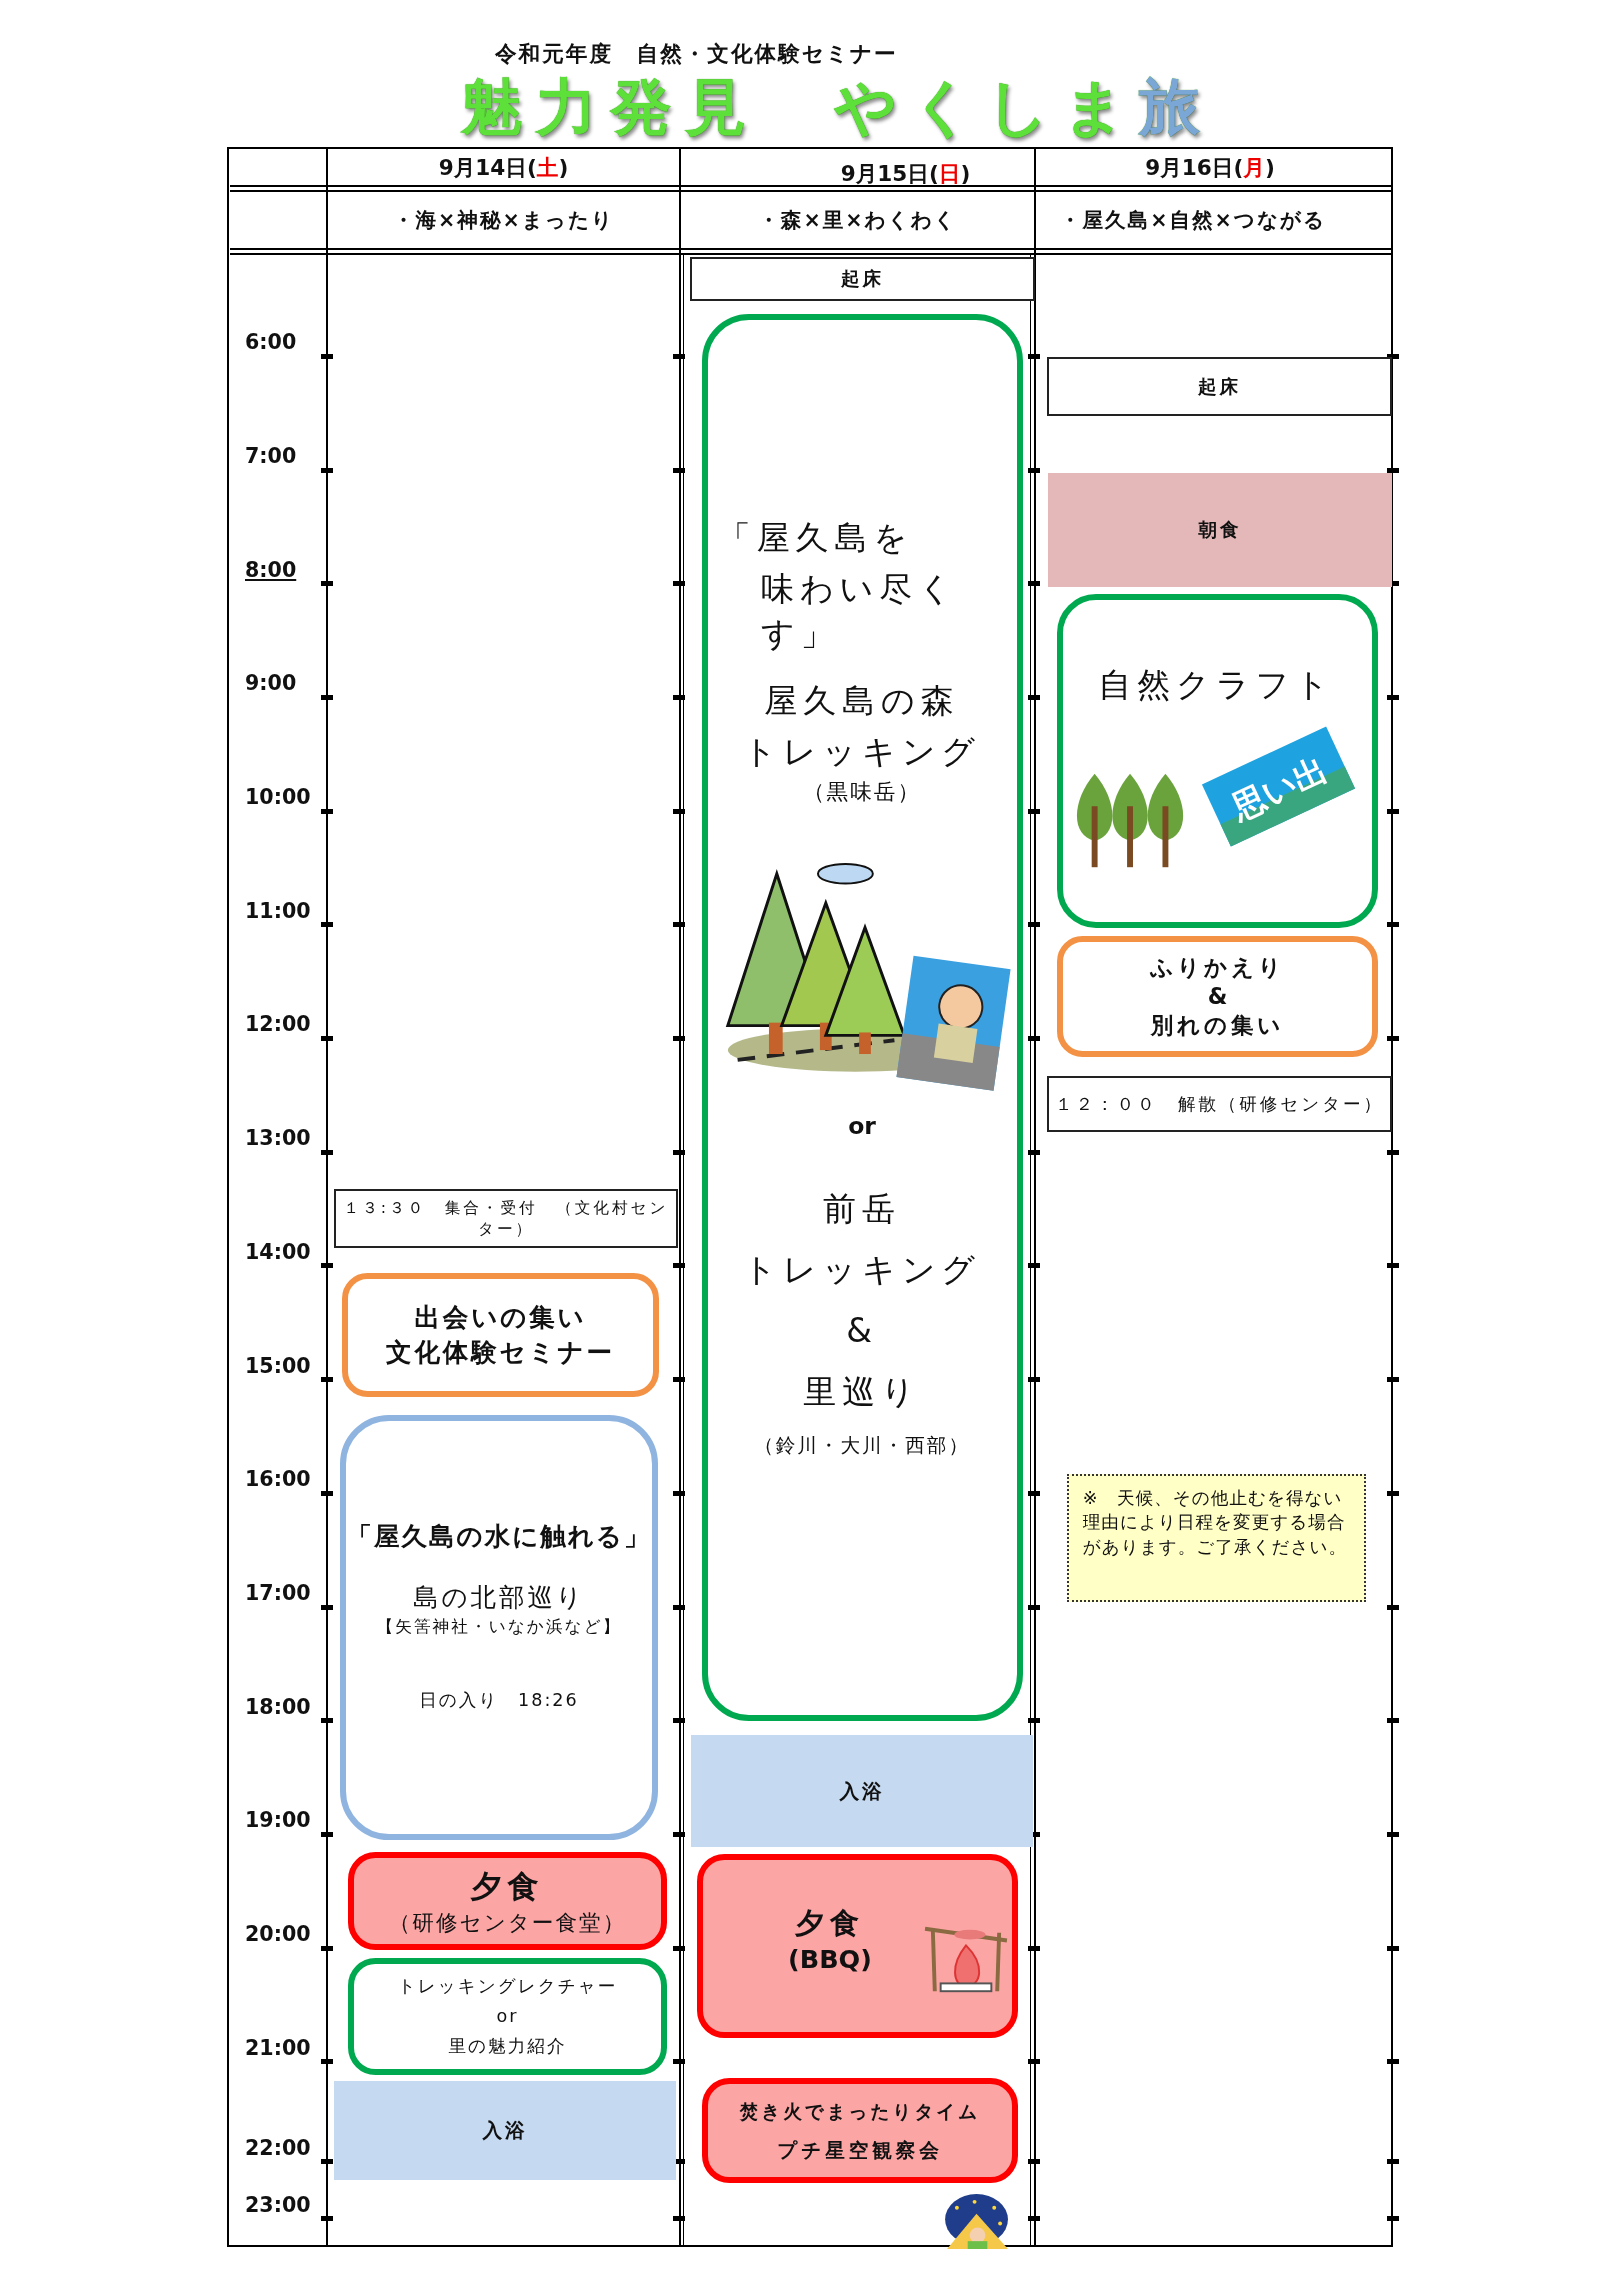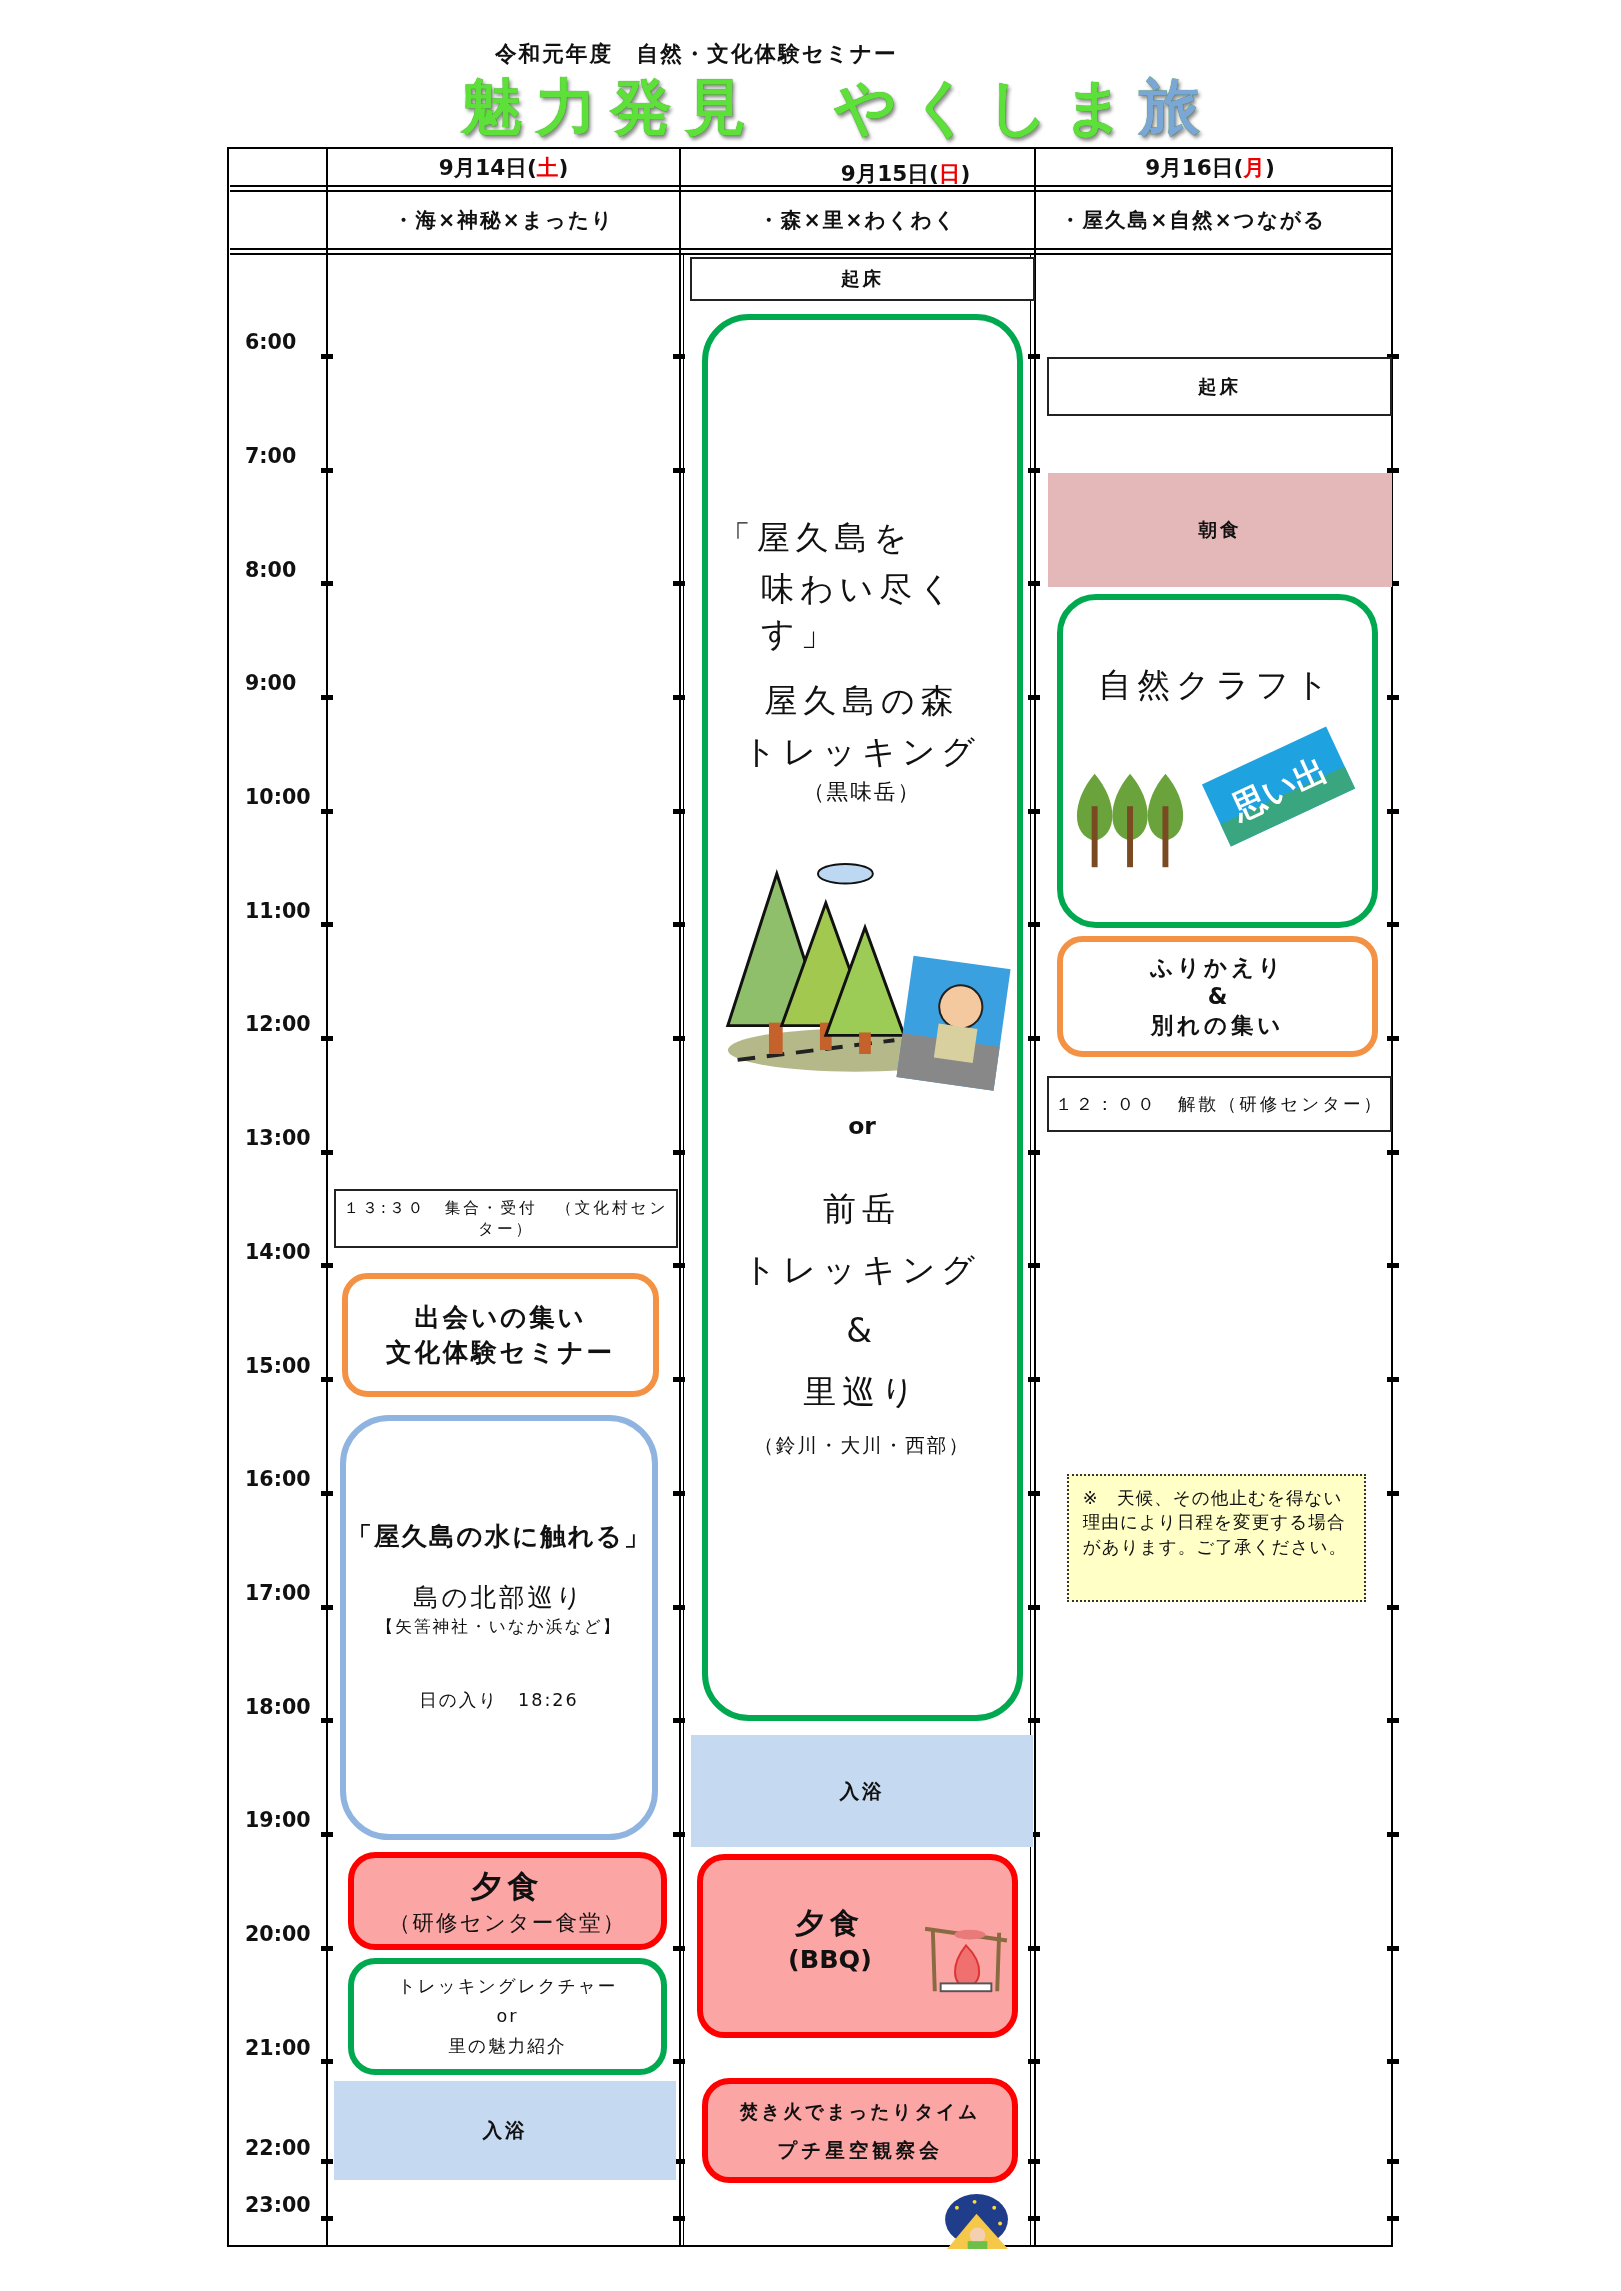--- a/index.html
+++ b/index.html
@@ -72,21 +72,21 @@
     <div class="abs time" style="top: 330px;">6:00</div>
     <div class="abs tick" style="left: 321px; top: 354px;"></div>
     <div class="abs tick" style="left: 673px; top: 354px;"></div>
     <div class="abs tick" style="left: 1028px; top: 354px;"></div>
     <div class="abs tick" style="left: 1387px; top: 354px;"></div>
     <div class="abs time" style="top: 444px;">7:00</div>
     <div class="abs tick" style="left: 321px; top: 468px;"></div>
     <div class="abs tick" style="left: 673px; top: 468px;"></div>
     <div class="abs tick" style="left: 1028px; top: 468px;"></div>
     <div class="abs tick" style="left: 1387px; top: 468px;"></div>
-    <div class="abs time" style="top: 558px;">8:00</div>
+    <div class="abs time" style="top: 558px; text-decoration: underline;">8:00</div>
     <div class="abs tick" style="left: 321px; top: 581px;"></div>
     <div class="abs tick" style="left: 673px; top: 581px;"></div>
     <div class="abs tick" style="left: 1028px; top: 581px;"></div>
     <div class="abs tick" style="left: 1387px; top: 581px;"></div>
     <div class="abs time" style="top: 671px;">9:00</div>
     <div class="abs tick" style="left: 321px; top: 695px;"></div>
     <div class="abs tick" style="left: 673px; top: 695px;"></div>
     <div class="abs tick" style="left: 1028px; top: 695px;"></div>
     <div class="abs tick" style="left: 1387px; top: 695px;"></div>
     <div class="abs time" style="top: 785px;">10:00</div>

